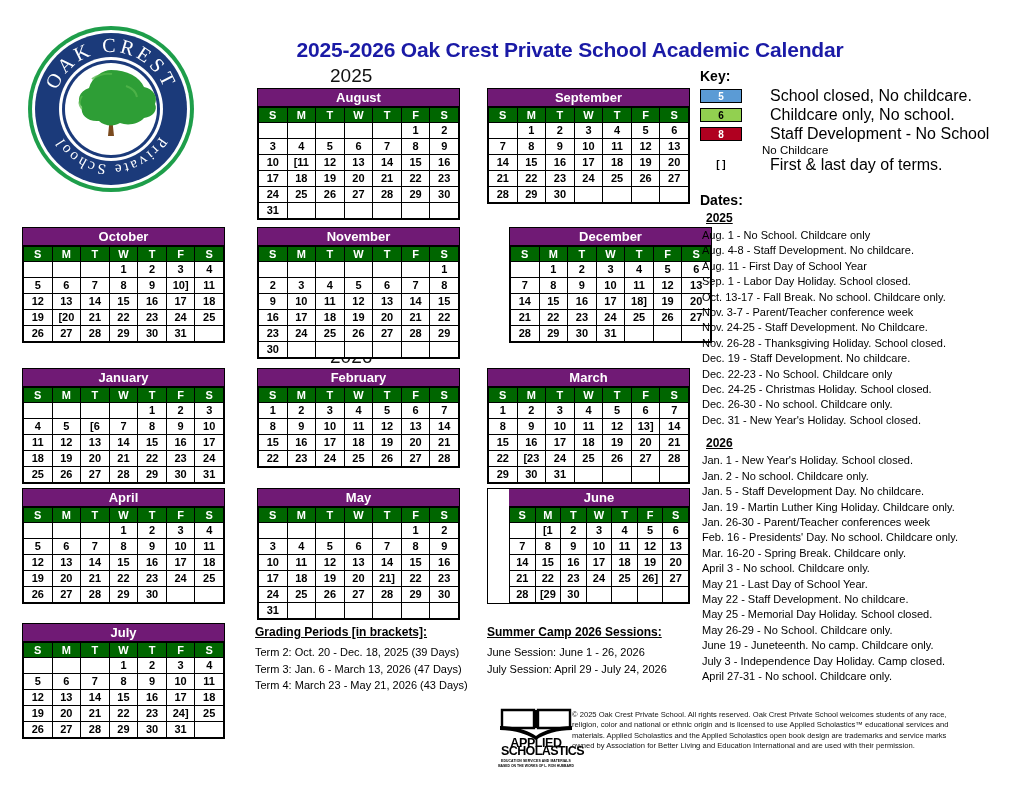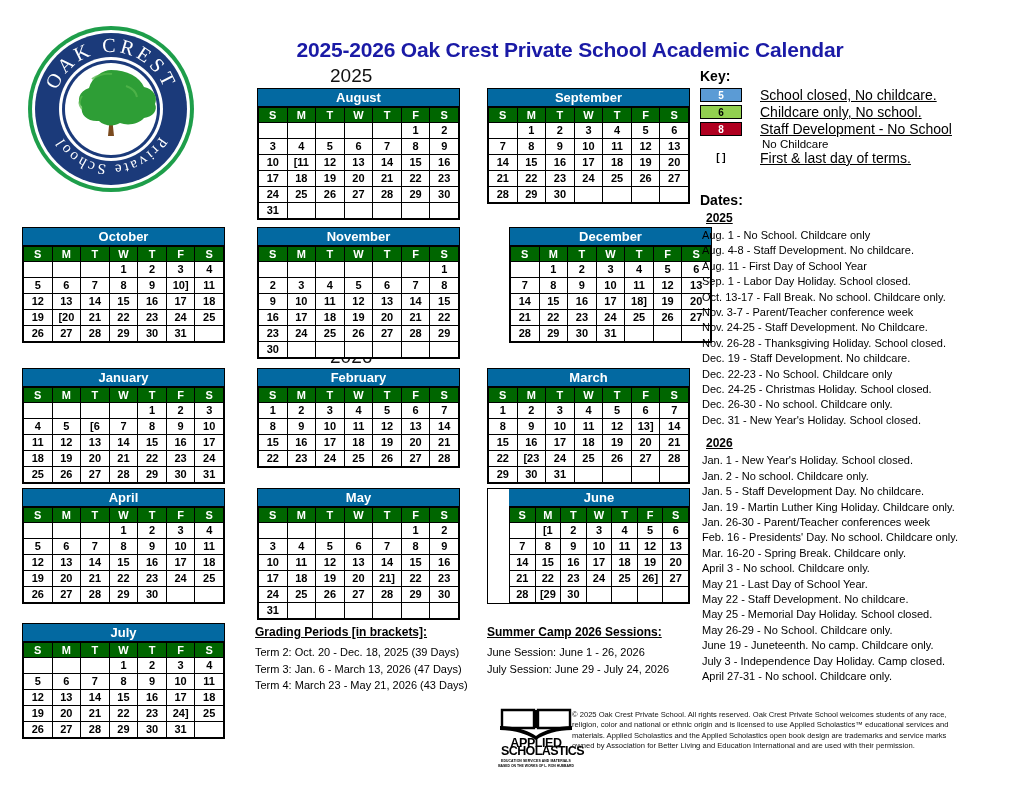--- a/index.html
+++ b/index.html
@@ -30,21 +30,21 @@
 
   
   .month{
     position:absolute;
     width:203px;
     border:1px solid #000;
     box-sizing:border-box;
     background:#fff;
   }
   .month .mhead{
-    background:#0369a1;color:#fff;text-align:center;
+    background:#701a75;color:#fff;text-align:center;
     font-size:13px;font-weight:bold;line-height:17px;height:17px;
     border-bottom:1px solid #000;
   }
   table.mtab{border-collapse:collapse;width:100%;table-layout:fixed;}
   table.mtab th{
     background:#006600;color:#ffffff;
     font-size:11px;font-weight:bold;
     height:14px;line-height:14px;
     border:1px solid #000;
     text-align:center;
@@ -85,21 +85,21 @@
   .key-row{display:flex;align-items:center;margin-bottom:1px;}
   .key-swatch{
     width:42px;height:14px;border:1px solid #000;
     font-size:10px;font-weight:bold;line-height:14px;text-align:center;
     box-sizing:border-box;flex:0 0 42px;
   }
   .key-swatch.blue{background:#5b9bd5;color:#fff;}
   .key-swatch.green{background:#92d050;color:#000;}
   .key-swatch.red{background:#b00020;color:#fff;}
   .key-swatch.plain{border:none;background:transparent;color:#000;}
-  .key-text{font-size:14px;margin-left:18px;text-decoration:underline;}
+  .key-text{font-size:16px;margin-left:28px;}
   .key-sub{font-size:11.5px;margin-left:62px;}
 
   
   #dates{position:absolute;left:700px;top:192px;width:320px;}
   #dates .dates-title{font-size:14px;font-weight:bold;margin-bottom:2px;}
   .yr-head{font-size:12px;font-weight:bold;text-decoration:underline;margin:3px 0 3px 6px;}
   .date-line{font-size:11px;line-height:15.4px;margin-left:2px;}
 
   
   #grading{position:absolute;left:255px;top:625px;width:230px;}
@@ -991,21 +991,21 @@
       <div class="sec-line">Term 2: Oct. 20 - Dec. 18, 2025 (39 Days)</div>
       <div class="sec-line">Term 3: Jan. 6 - March 13, 2026 (47 Days)</div>
       <div class="sec-line">Term 4: March 23 - May 21, 2026 (43 Days)</div>
     </div>
 </div>
 
 <div id="camp">
   <div class="sec-title">Summer Camp 2026 Sessions:</div>
   <div id="camp-list">
       <div class="sec-line">June Session: June 1 - 26, 2026</div>
-      <div class="sec-line">July Session: June 29 -  July 24, 2026</div>
+      <div class="sec-line">July Session: April 29 -  July 24, 2026</div>
     </div>
 </div>
 
 <div id="as-logo">
   <svg width="96" height="50" viewBox="0 0 96 50" xmlns="http://www.w3.org/2000/svg">
     <path d="M14 4 L46 4 L46 22 L14 22 Z M50 4 L82 4 L82 22 L50 22 Z" fill="none" stroke="#000" stroke-width="2.4"></path>
     <path d="M12 20 C26 20, 40 24, 48 30 C56 24, 70 20, 84 20 L84 24 C70 24, 56 28, 48 34 C40 28, 26 24, 12 24 Z" fill="#000"></path>
     <rect x="46.6" y="4" width="2.8" height="18" fill="#000"></rect>
     <text x="48" y="41" text-anchor="middle" font-family="Liberation Sans, sans-serif" font-size="12.5" font-weight="bold" fill="#000" letter-spacing="-0.4">APPLIED</text>
   </svg>

